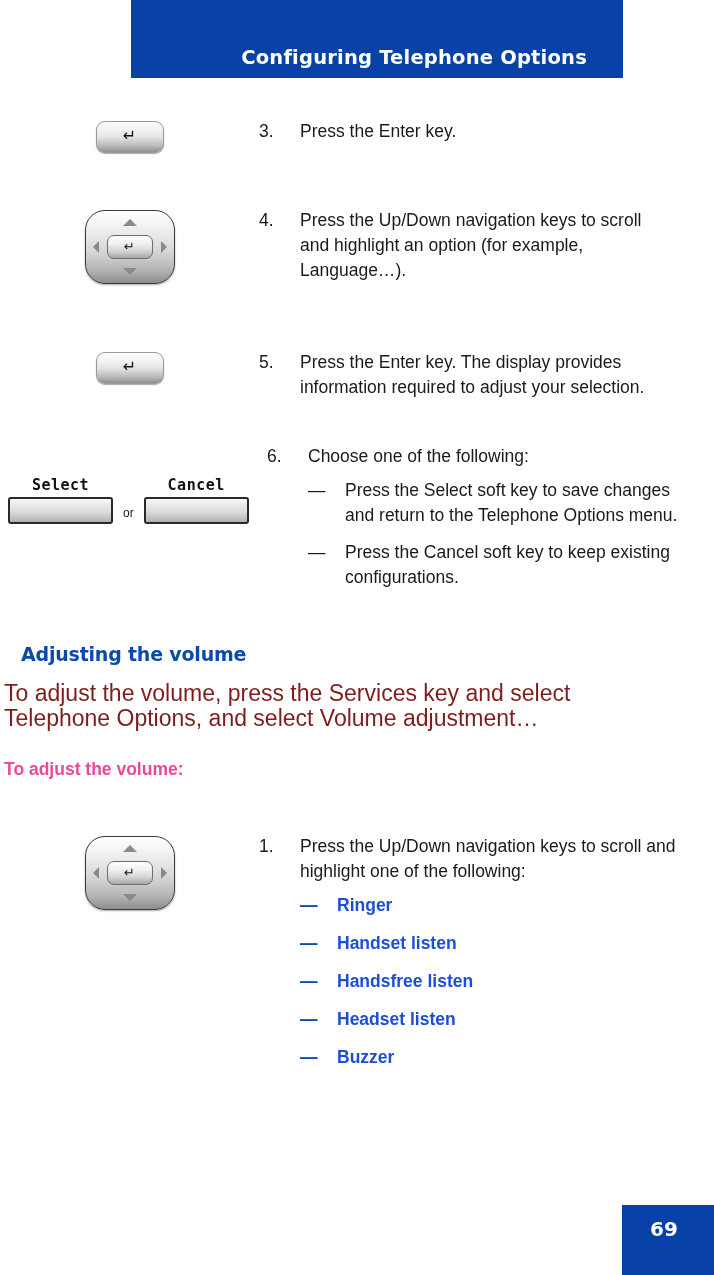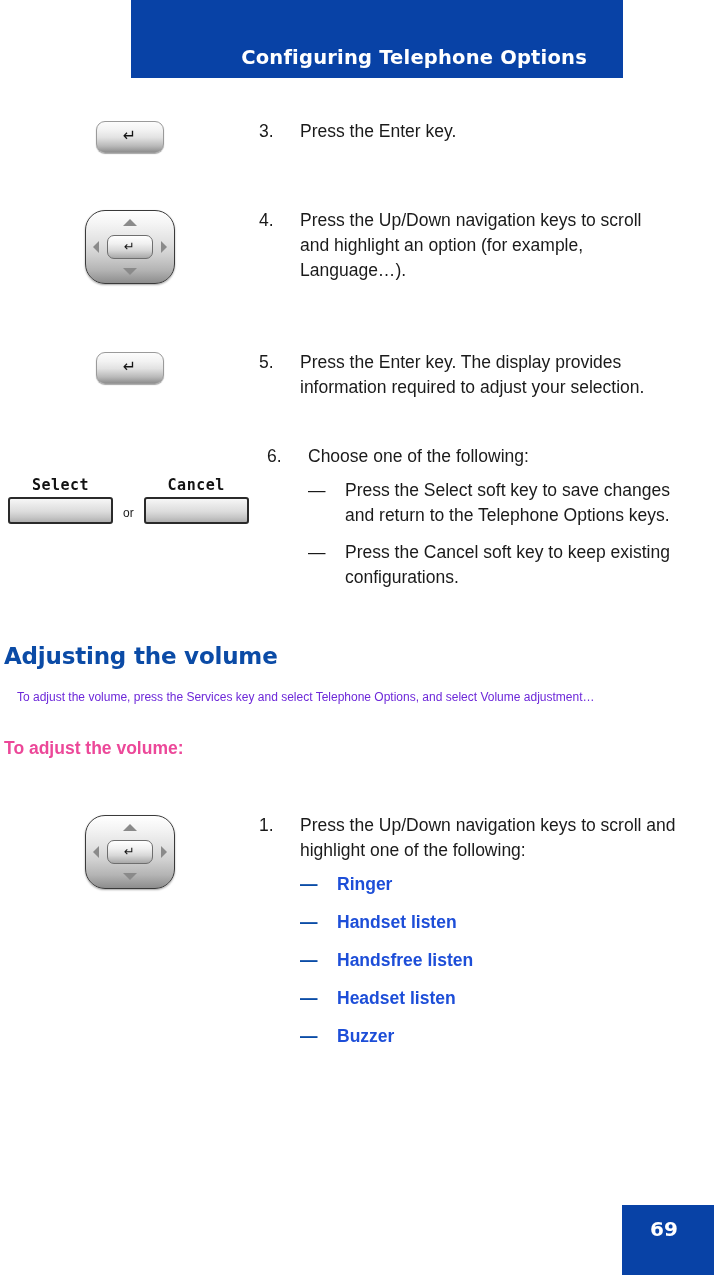--- a/index.html
+++ b/index.html
@@ -108,30 +108,30 @@
   .sub-text.blue-text {
     color: #1d4ed8;
     font-weight: bold;
   }
   .sub-list-tight .sub-item { margin-bottom: 13px; }
 
   
   .section-heading {
     color: #0b4ba6;
     font-family: "DejaVu Sans", sans-serif;
+    font-size: 19px;
+    font-weight: bold;
+    letter-spacing: -0.2px;
+    margin: 0 0 16px 21px;
+  }
+  .para {
     font-size: 23px;
-    font-weight: bold;
-    letter-spacing: -0.2px;
-    margin: 0 0 16px 4px;
-  }
-  .para {
-    font-size: 12px;
-    line-height: 25px;
-    color: #6d28d9;
-    margin: 0 0 0 17px;
+    line-height: 25px;
+    color: #7f1d1d;
+    margin: 0 0 0 4px;
     width: 648px;
   }
   .para-bold {
     font-size: 17.5px;
     line-height: 25px;
     color: #ec4899;
     font-weight: bold;
     margin: 26px 0 0 4px;
   }
 
@@ -353,21 +353,21 @@
       </div>
     </div>
     <div class="step-body">
       <div class="step-line">
         <div class="step-num">6.</div>
         <div class="step-text" id="step6-text"><span>Choose one of the following:</span></div>
       </div>
       <div class="sub-list" id="step6-sublist" style="margin-left:41px; max-width:370px;">
           <div class="sub-item">
             <div class="sub-dash">—</div>
-            <div class="sub-text"><span>Press the </span><span class="blue">Select</span><span> soft key to save changes and return to the </span><span class="blue">Telephone Options</span><span> keys.</span></div>
+            <div class="sub-text"><span>Press the </span><span class="blue">Select</span><span> soft key to save changes and return to the </span><span class="blue">Telephone Options</span><span> menu.</span></div>
           </div>
           <div class="sub-item">
             <div class="sub-dash">—</div>
             <div class="sub-text"><span>Press the </span><span class="blue">Cancel</span><span> soft key to keep existing configurations.</span></div>
           </div>
         </div>
     </div>
   </div>
 
   <div style="margin-top:53px;">

